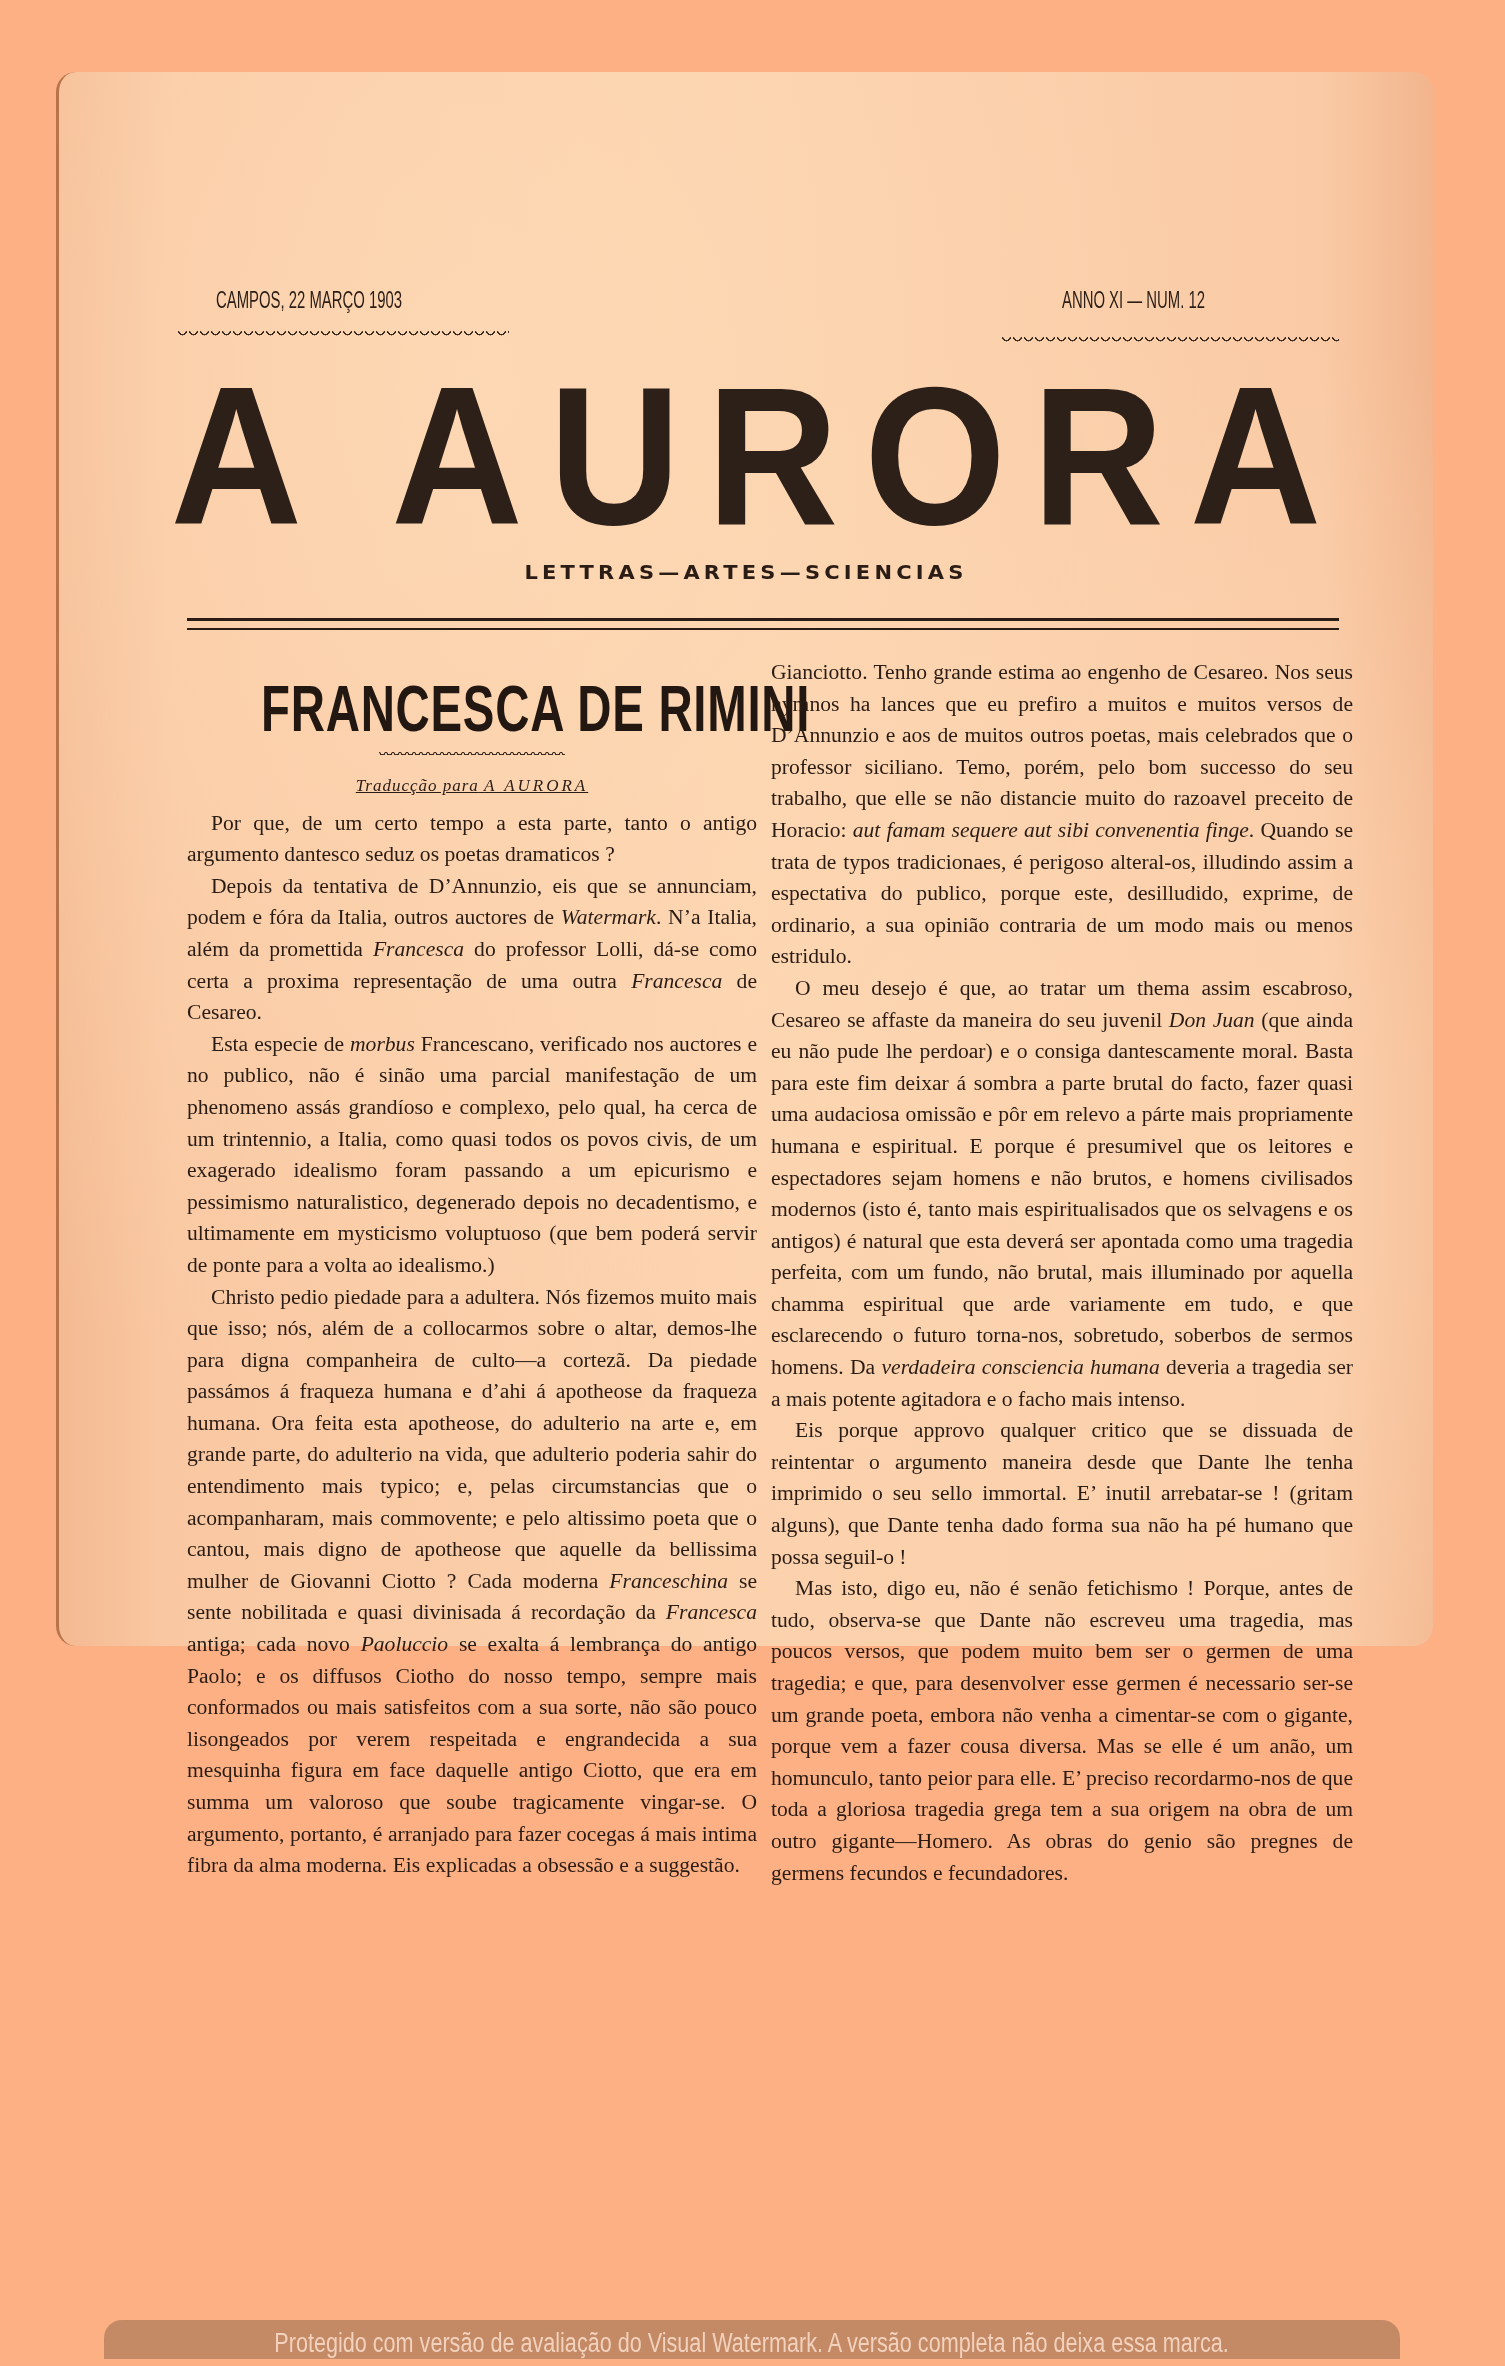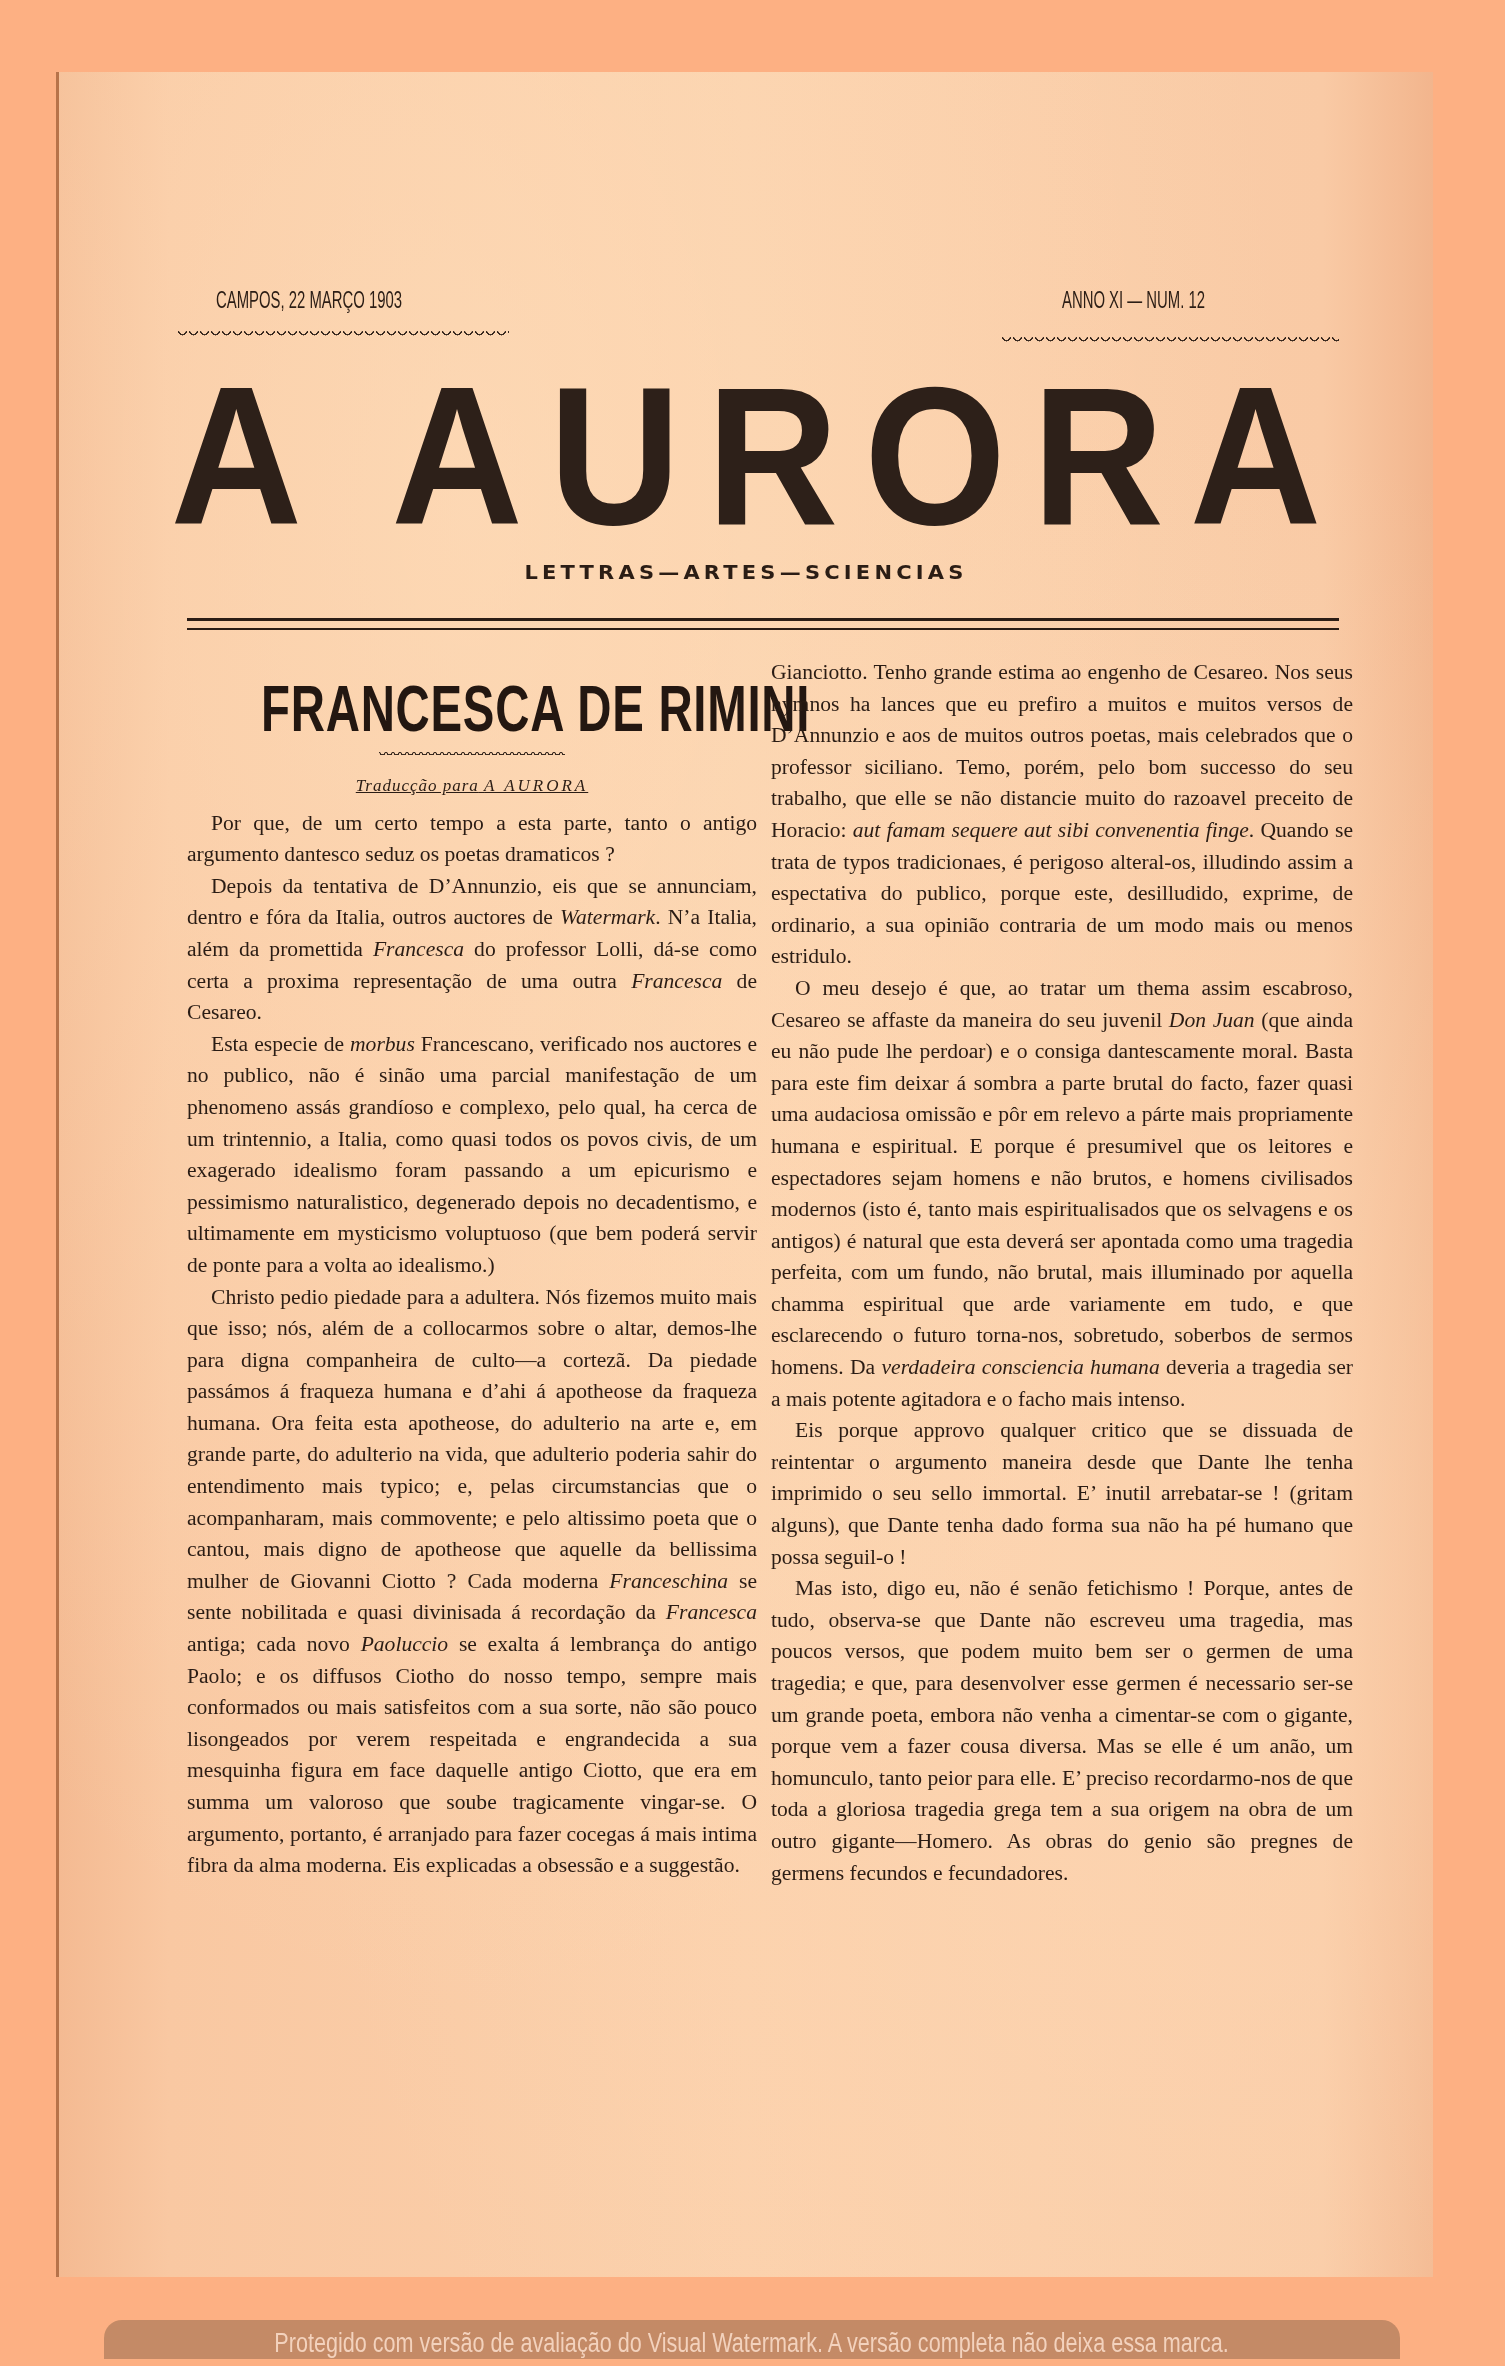--- a/index.html
+++ b/index.html
@@ -3,27 +3,28 @@
 <meta charset="utf-8">
 <style>
   html, body { margin:0; padding:0; }
   body {
     width:1505px; height:2366px; position:relative; overflow:hidden;
     background:#fdb083;
     font-family:"Liberation Serif", "DejaVu Serif", serif;
     color:#2a1c14;
   }
   .page {
-    position:absolute; left:56px; top:72px; width:1377px; height:2205px;
+    position:absolute; left:56px; top:72px; width:1377px; height:1574px;
     background:
       radial-gradient(ellipse at 30% 20%, rgba(255,225,190,0.55), rgba(255,225,190,0) 60%),
       radial-gradient(ellipse at 80% 70%, rgba(255,220,185,0.5), rgba(255,220,185,0) 55%),
       linear-gradient(90deg, #f4ba92 0%, #f9c8a2 8%, #fbd0ab 50%, #f9caa5 92%, #f2b58d 100%);
     border-left:3px solid #b7734a;
     box-sizing:border-box;
+    border-radius:20px;
   }
   .dateline, .issue {
     position:absolute; top:214px; font-family:"Liberation Sans Narrow","Liberation Sans", sans-serif;
     font-size:24px; letter-spacing:0px; transform:scaleX(0.62); transform-origin:left top;
     color:#2b1d15; white-space:nowrap;
   }
   .dateline { left:157px; }
   .issue { left:1003px; }
   .wavy {
     position:absolute; height:8px;
@@ -96,21 +97,21 @@
   <div class="col left">
     <div class="article-title">FRANCESCA DE RIMINI</div>
     <div class="title-wave"></div>
     <div class="byline">
       <span>Traducção para</span>
       <span class="caps">A AURORA</span>
     </div>
 
     <p><span>Por que, de um certo tempo a esta parte, tanto o antigo argumento dantesco seduz os poetas dramaticos ?</span></p>
 
-    <p><span>Depois da tentativa de D’Annunzio, eis que se annunciam, dentro e fóra da Italia, outros auctores de </span><i>Watermark</i><span>. N’a Italia, além da promettida </span><i>Francesca</i><span> do professor Lolli, dá-se como certa a proxima representação de uma outra </span><i>Francesca</i><span> de Cesareo.</span></p>
+    <p><span>Depois da tentativa de D’Annunzio, eis que se annunciam, podem e fóra da Italia, outros auctores de </span><i>Watermark</i><span>. N’a Italia, além da promettida </span><i>Francesca</i><span> do professor Lolli, dá-se como certa a proxima representação de uma outra </span><i>Francesca</i><span> de Cesareo.</span></p>
 
     <p><span>Esta especie de </span><i>morbus</i><span> Francescano, verificado nos auctores e no publico, não é sinão uma parcial manifestação de um phenomeno assás grandíoso e complexo, pelo qual, ha cerca de um trintennio, a Italia, como quasi todos os povos civis, de um exagerado idealismo foram passando a um epicurismo e pessimismo naturalistico, degenerado depois no decadentismo, e ultimamente em mysticismo voluptuoso (que bem poderá servir de ponte para a volta ao idealismo.)</span></p>
 
     <p><span>Christo pedio piedade para a adultera. Nós fizemos muito mais que isso; nós, além de a collocarmos sobre o altar, demos-lhe para digna companheira de culto—a cortezã. Da piedade passámos á fraqueza humana e d’ahi á apotheose da fraqueza humana. Ora feita esta apotheose, do adulterio na arte e, em grande parte, do adulterio na vida, que adulterio poderia sahir do entendimento mais typico; e, pelas circumstancias que o acompanharam, mais commovente; e pelo altissimo poeta que o cantou, mais digno de apotheose que aquelle da bellissima mulher de Giovanni Ciotto ? Cada moderna </span><i>Franceschina</i><span> se sente nobilitada e quasi divinisada á recordação da </span><i>Francesca</i><span> antiga; cada novo </span><i>Paoluccio</i><span> se exalta á lembrança do antigo Paolo; e os diffusos Ciotho do nosso tempo, sempre mais conformados ou mais satisfeitos com a sua sorte, não são pouco lisongeados por verem respeitada e engrandecida a sua mesquinha figura em face daquelle antigo Ciotto, que era em summa um valoroso que soube tragicamente vingar-se. O argumento, portanto, é arranjado para fazer cocegas á mais intima fibra da alma moderna. Eis explicadas a obsessão e a suggestão.</span></p>
 
   </div>
 
   <div class="col right">
     <p class="cont"><span>Gianciotto. Tenho grande estima ao engenho de Cesareo. Nos seus hymnos ha lances que eu prefiro a muitos e muitos versos de D’Annunzio e aos de muitos outros poetas, mais celebrados que o professor siciliano. Temo, porém, pelo bom successo do seu trabalho, que elle se não distancie muito do razoavel preceito de Horacio: </span><i>aut famam sequere aut sibi convenentia finge</i><span>. Quando se trata de typos tradicionaes, é perigoso alteral-os, illudindo assim a espectativa do publico, porque este, desilludido, exprime, de ordinario, a sua opinião contraria de um modo mais ou menos estridulo.</span></p>
 

